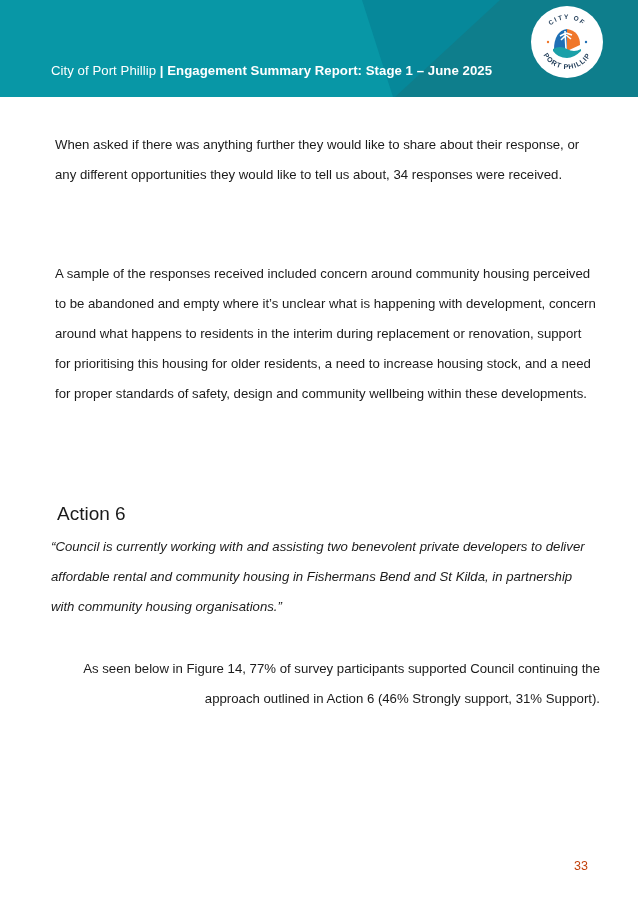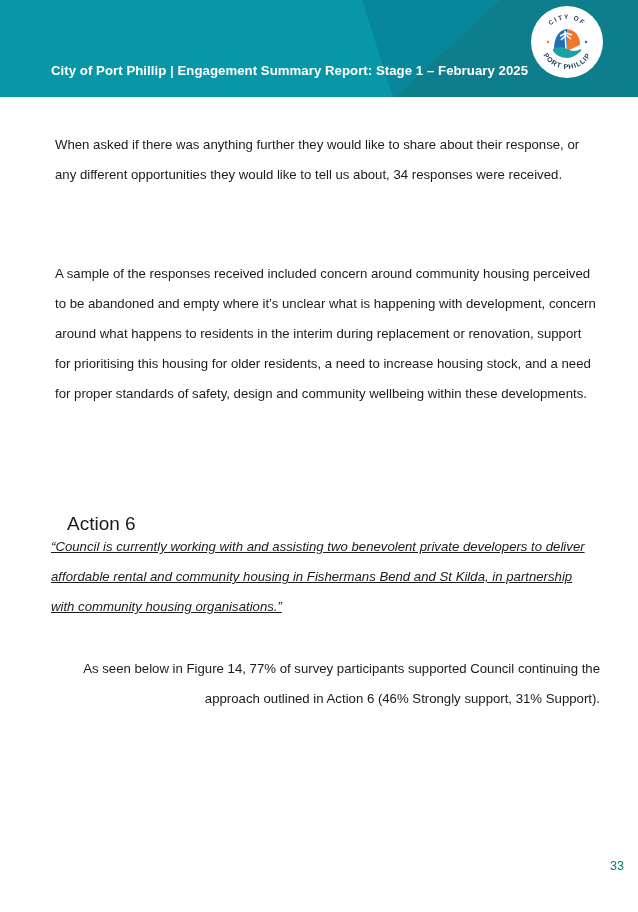--- a/index.html
+++ b/index.html
@@ -1,45 +1,45 @@
 <!DOCTYPE html>
 <html><head>
   <meta charset="utf-8">
   <style>
     html, body { margin: 0; padding: 0; background: #ffffff; }
     body { width: 638px; height: 912px; position: relative; overflow: hidden;
            font-family: "Liberation Sans", sans-serif; color: #1a1a1a; }
     .header { position: absolute; left: 0; top: 0; width: 638px; height: 97px; overflow: hidden; background: #0897a6; }
     .header svg.bg { position: absolute; left: 0; top: 0; }
     .header-title { position: absolute; left: 51px; top: 63px; font-size: 13.2px; color: #ffffff; white-space: nowrap; letter-spacing: 0.05px; }
-    .header-title .light { font-weight: bold; margin-top: 20px; }
+    .header-title .light { font-weight: normal; margin-top: 20px; }
     .header-title .sep { font-weight: bold; }
     .header-title .bold { font-weight: bold; }
     .logo { position: absolute; left: 530px; top: 5px; width: 74px; height: 74px; }
     .para { position: absolute; left: 51px; width: 545px; font-size: 13.2px; line-height: 30px; margin: 4px; color: #1b1b1b; }
     .p1 { top: 126px; }
     .p2 { top: 255px; }
-    .heading { position: absolute; left: 51px; top: 497px; font-size: 19px; font-weight: normal; margin: 16px; color: #1b1b1b; }
-    .quote { position: absolute; left: 51px; top: 532px; width: 545px; font-size: 13.2px; line-height: 30px; font-style: italic; margin: 0; color: #1b1b1b; text-decoration: underline; }
+    .heading { position: absolute; left: 51px; top: 497px; font-size: 19px; font-weight: normal; margin: 6px; color: #1b1b1b; }
+    .quote { position: absolute; left: 51px; top: 532px; width: 545px; font-size: 13.2px; line-height: 30px; font-style: italic; margin: 0; color: #1b1b1b; }
     .p3 { top: 650px; text-align: right; }
-    .page-number { position: absolute; left: 574px; top: 859px; font-size: 12.5px; color: #0f766e; margin-left: 36px; }
+    .page-number { position: absolute; left: 574px; top: 859px; font-size: 12.5px; color: #c2410c; }
   </style>
 </head>
 <body>
 
 <div class="header">
   <svg class="bg" width="638" height="97">
     <rect x="0" y="0" width="638" height="97" fill="#0897a6"></rect>
     <polygon points="362,0 638,0 638,97 393,97" fill="#06889a"></polygon>
     <polygon points="500,0 638,0 638,97 395,97" fill="#0e7e8c"></polygon>
   </svg>
   <div class="header-title">
     <span class="light">City of Port Phillip</span>
     <span class="sep">|</span>
-    <span class="bold">Engagement Summary Report: Stage 1 – February 2025</span>
+    <span class="bold">Engagement Summary Report: Stage 1 – June 2025</span>
   </div>
   <svg class="logo" viewBox="0 0 74 74">
     <circle cx="37" cy="37" r="36" fill="#ffffff"></circle>
     <defs>
       <path id="arcTop" d="M 14 37 A 23 23 0 0 1 60 37"></path>
       <path id="arcBot" d="M 10 37 A 27 27 0 0 0 64 37"></path>
     </defs>
     <text font-size="6.5" font-weight="bold" fill="#1f3b57" font-family="Liberation Sans, sans-serif" letter-spacing="1.5">
       <textPath href="#arcTop" startOffset="50%" text-anchor="middle">CITY OF</textPath>
     </text>

